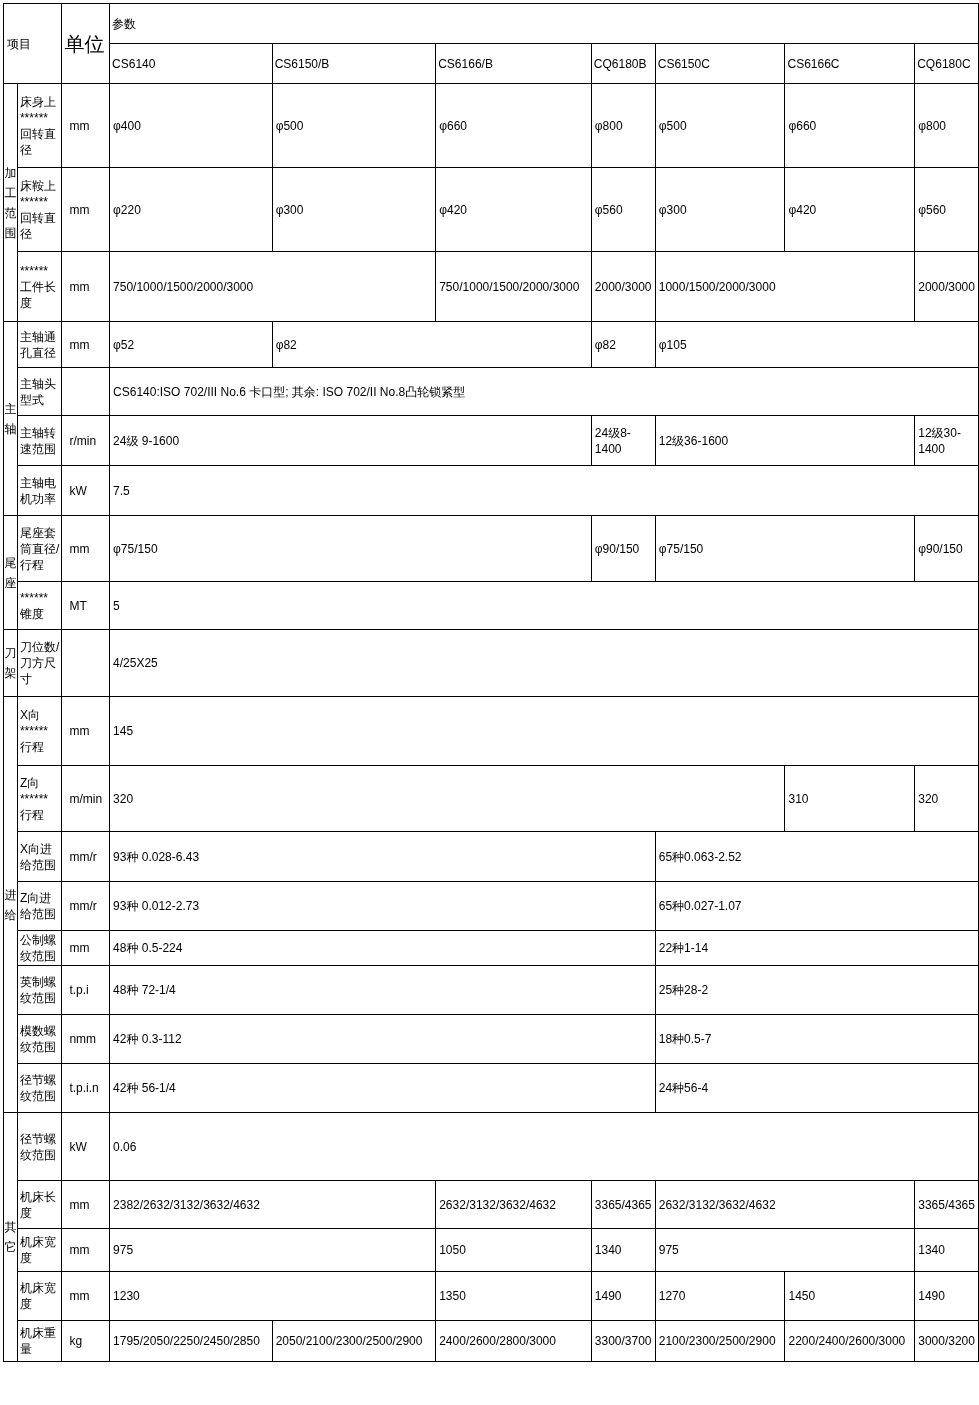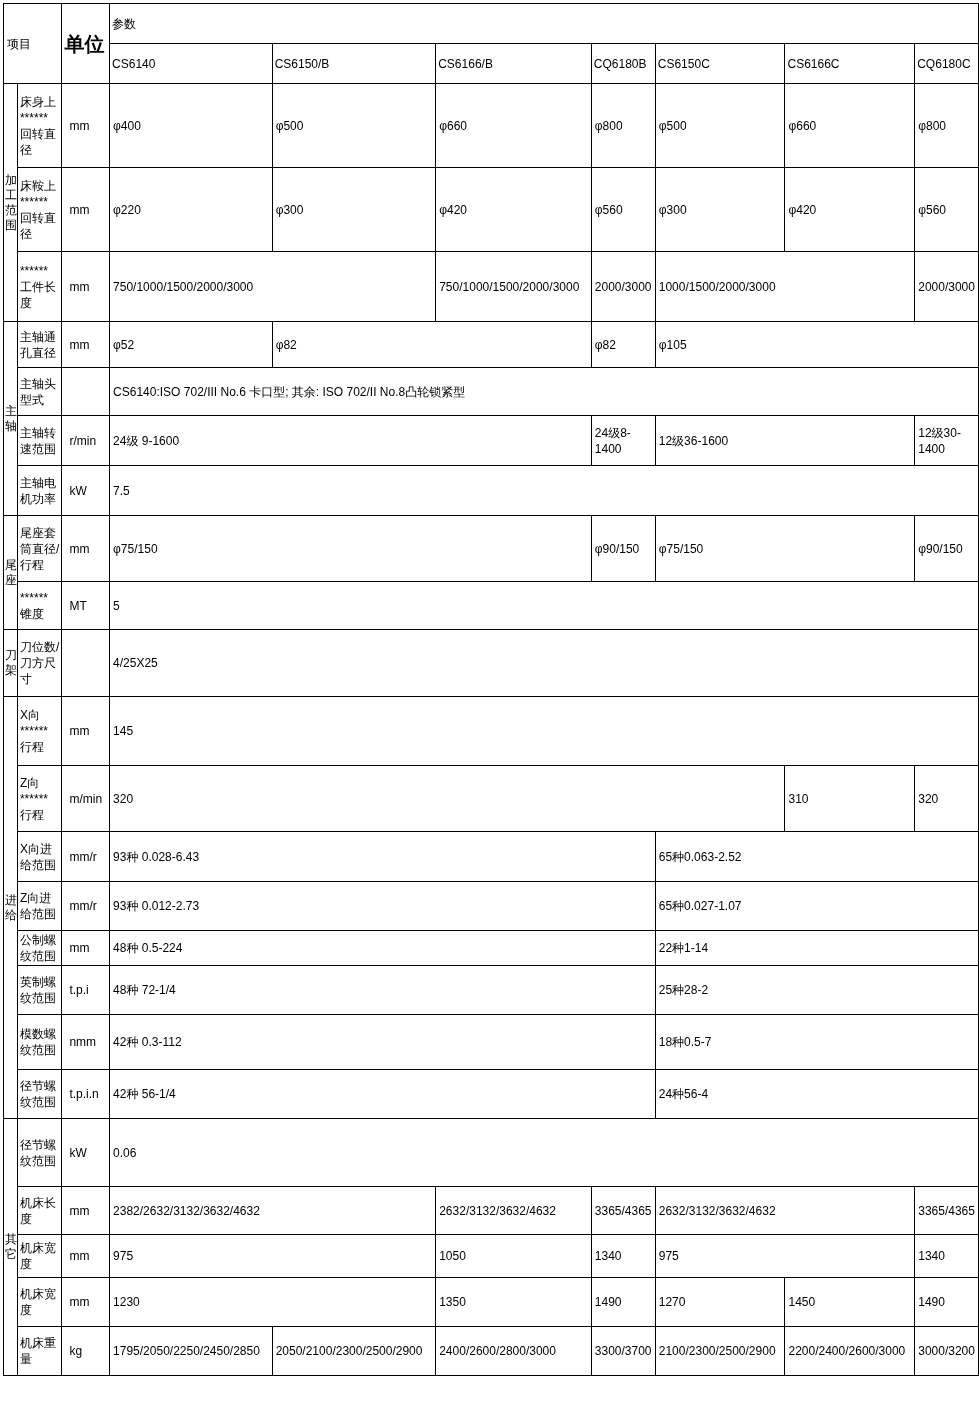--- a/index.html
+++ b/index.html
@@ -1,25 +1,25 @@
 <!DOCTYPE html>
 <html><head>
 <meta charset="utf-8">
 <style>
   html,body{margin:0;padding:0;background:#fff}
   .page{width:979px;height:1405px;background:#fff;overflow:hidden}
   table{border-collapse:collapse;table-layout:fixed;margin:3px 0 0 3px}
   td{border:1px solid #000;font:12px/16px "Liberation Sans","DejaVu Sans",sans-serif;
      color:#000;padding:1px 2px;vertical-align:middle;text-align:left;
      overflow-wrap:break-word;word-wrap:break-word}
-  td.cat{padding:1px 0;text-align:right;word-break:break-all;line-height:15px}
+  td.cat{padding:1px 0;text-align:center;word-break:break-all;line-height:20px}
   td.lbl{padding:1px 2px}
   td.unit{padding:1px 7px}
   td.h-item{padding:1px 3px}
-  td.h-unit{font-weight:bold;font-size:20px;line-height:32px;padding:1px 2px}
+  td.h-unit{font-weight:normal;font-size:20px;line-height:32px;padding:1px 2px}
   td.h-param{font-weight:normal}
   td.v{padding:1px 3px}
 </style>
 </head>
 <body>
 
 <div class="page">
 <table>
   <colgroup>
     <col style="width:14px">
@@ -163,21 +163,21 @@
     <td class="unit">mm</td>
     <td class="v" colspan="4">48种 0.5-224</td>
     <td class="v" colspan="3">22种1-14</td>
   </tr>
   <tr style="height:49px">
     <td class="lbl">英制螺纹范围</td>
     <td class="unit">t.p.i</td>
     <td class="v" colspan="4">48种 72-1/4</td>
     <td class="v" colspan="3">25种28-2</td>
   </tr>
-  <tr style="height:55px">
+  <tr style="height:49px">
     <td class="lbl">模数螺纹范围</td>
     <td class="unit">nmm</td>
     <td class="v" colspan="4">42种 0.3-112</td>
     <td class="v" colspan="3">18种0.5-7</td>
   </tr>
   <tr style="height:49px">
     <td class="lbl">径节螺纹范围</td>
     <td class="unit">t.p.i.n</td>
     <td class="v" colspan="4">42种 56-1/4</td>
     <td class="v" colspan="3">24种56-4</td>
@@ -210,21 +210,21 @@
   <tr style="height:49px">
     <td class="lbl">机床宽度</td>
     <td class="unit">mm</td>
     <td class="v" colspan="2">1230</td>
     <td class="v">1350</td>
     <td class="v">1490</td>
     <td class="v">1270</td>
     <td class="v">1450</td>
     <td class="v">1490</td>
   </tr>
-  <tr style="height:49px">
+  <tr style="height:41px">
     <td class="lbl">机床重量</td>
     <td class="unit">kg</td>
     <td class="v">1795/2050/2250/2450/2850</td>
     <td class="v">2050/2100/2300/2500/2900</td>
     <td class="v">2400/2600/2800/3000</td>
     <td class="v">3300/3700</td>
     <td class="v">2100/2300/2500/2900</td>
     <td class="v">2200/2400/2600/3000</td>
     <td class="v">3000/3200</td>
   </tr>

